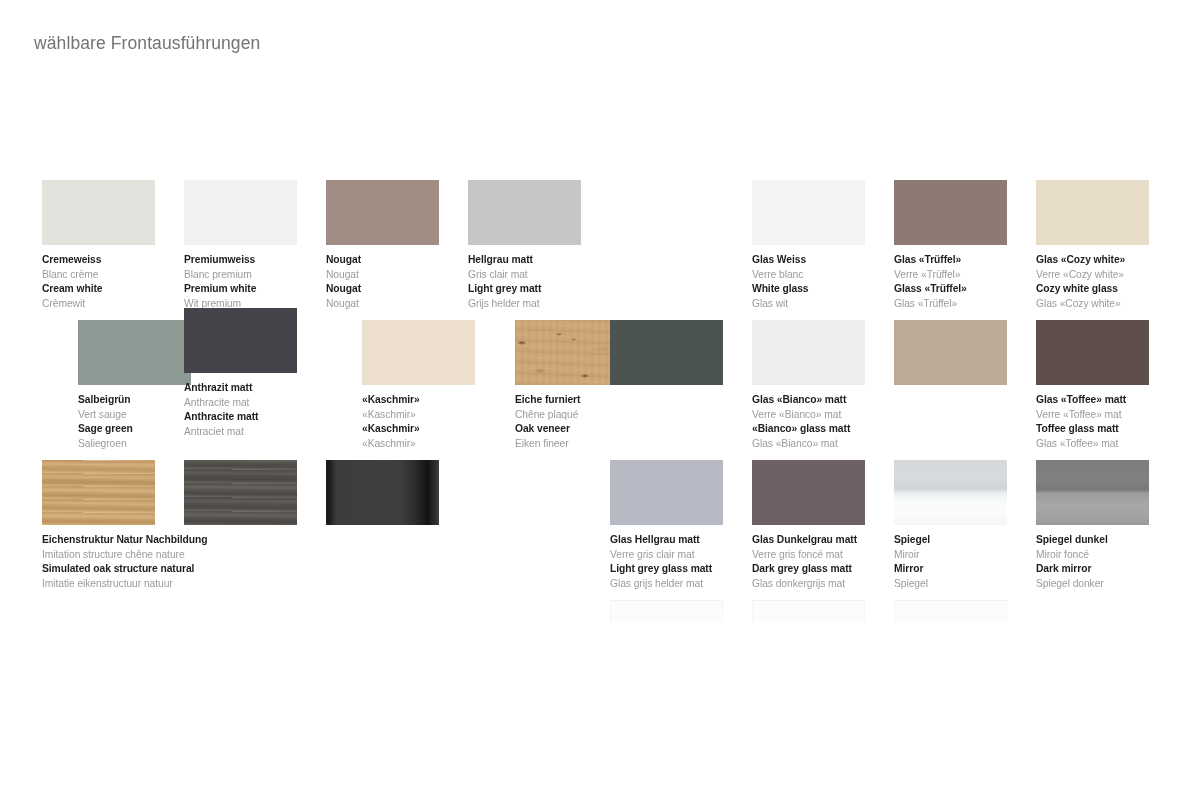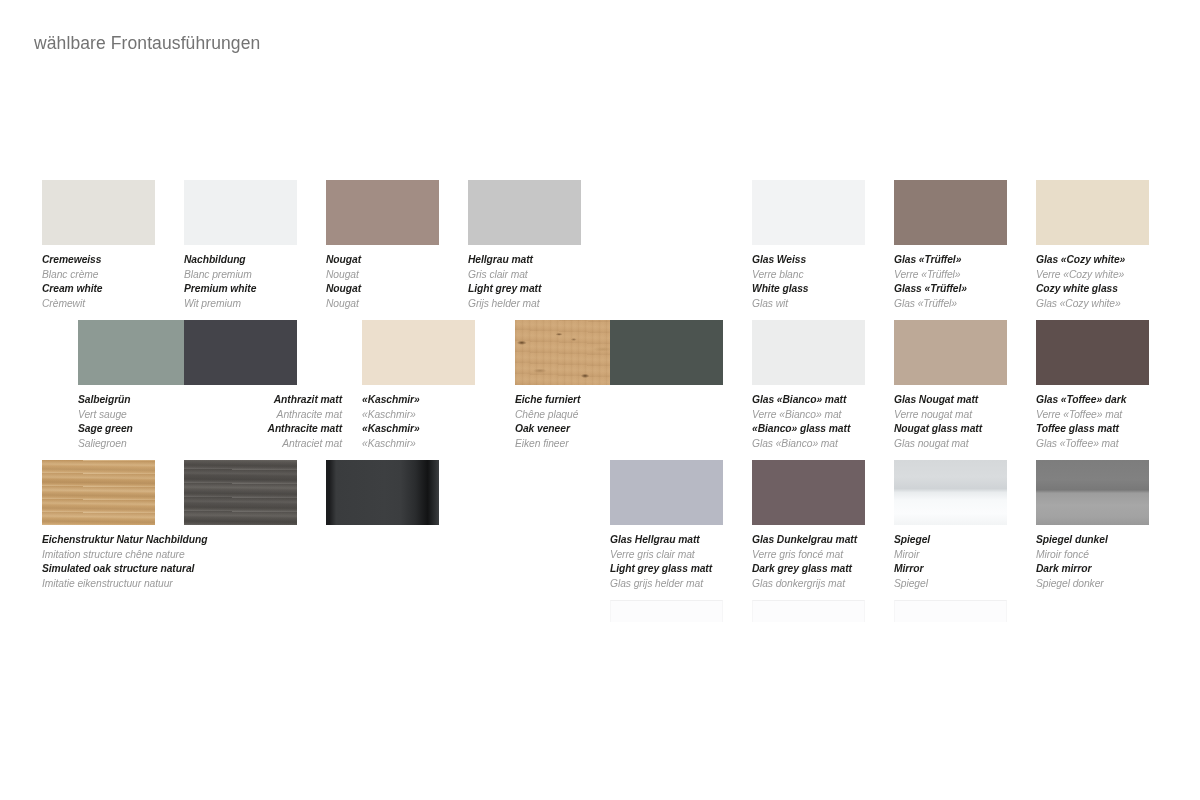--- a/index.html
+++ b/index.html
@@ -32,21 +32,20 @@
     position: absolute;
     left: 0;
     top: 0;
     width: 1200px;
     height: 800px;
   }
 
   .swatch-cell {
     position: absolute;
     width: 160px;
-    font-style: italic;
   }
 
   .swatch-chip {
     width: 113px;
     height: 65px;
     position: relative;
     overflow: hidden;
     background: #ffffff;
   }
 
@@ -220,21 +219,21 @@
       <div class="swatch-labels">
         <div class="lbl de">Cremeweiss</div>
         <div class="lbl fr">Blanc crème</div>
         <div class="lbl en">Cream white</div>
         <div class="lbl nl">Crèmewit</div>
       </div>
     </div>
     <div class="swatch-cell" style="left: 184px; top: 180px;">
       <div class="swatch-chip tex-flat" style="width: 113px; height: 65px; background: rgb(239, 241, 242);"></div>
       <div class="swatch-labels">
-        <div class="lbl de">Nachbildung</div>
+        <div class="lbl de">Premiumweiss</div>
         <div class="lbl fr">Blanc premium</div>
         <div class="lbl en">Premium white</div>
         <div class="lbl nl">Wit premium</div>
       </div>
     </div>
     <div class="swatch-cell" style="left: 326px; top: 180px;">
       <div class="swatch-chip tex-flat" style="width: 113px; height: 65px; background: rgb(162, 141, 132);"></div>
       <div class="swatch-labels">
         <div class="lbl de">Nougat</div>
         <div class="lbl fr">Nougat</div>
@@ -280,21 +279,21 @@
     </div>
     <div class="swatch-cell" style="left: 42px; top: 320px; margin-left: 36px;">
       <div class="swatch-chip tex-flat" style="width: 113px; height: 65px; background: rgb(141, 154, 148);"></div>
       <div class="swatch-labels">
         <div class="lbl de">Salbeigrün</div>
         <div class="lbl fr">Vert sauge</div>
         <div class="lbl en">Sage green</div>
         <div class="lbl nl">Saliegroen</div>
       </div>
     </div>
-    <div class="swatch-cell" style="left: 184px; top: 320px; text-align: right;">
+    <div class="swatch-cell" style="left: 184px; top: 308px;">
       <div class="swatch-chip tex-flat" style="width: 113px; height: 65px; background: rgb(68, 68, 74);"></div>
       <div class="swatch-labels">
         <div class="lbl de">Anthrazit matt</div>
         <div class="lbl fr">Anthracite mat</div>
         <div class="lbl en">Anthracite matt</div>
         <div class="lbl nl">Antraciet mat</div>
       </div>
     </div>
     <div class="swatch-cell" style="left: 326px; top: 320px; margin-left: 36px;">
       <div class="swatch-chip tex-flat" style="width: 113px; height: 65px; background: rgb(236, 223, 205);"></div>
@@ -321,31 +320,25 @@
       <div class="swatch-chip tex-flat" style="width: 113px; height: 65px; background: rgb(236, 237, 237);"></div>
       <div class="swatch-labels">
         <div class="lbl de">Glas «Bianco» matt</div>
         <div class="lbl fr">Verre «Bianco» mat</div>
         <div class="lbl en">«Bianco» glass matt</div>
         <div class="lbl nl">Glas «Bianco» mat</div>
       </div>
     </div>
     <div class="swatch-cell" style="left: 894px; top: 320px;">
       <div class="swatch-chip tex-flat" style="width: 113px; height: 65px; background: rgb(189, 169, 151);"></div>
-      <div class="swatch-labels">
-        <div class="lbl de">Glas Nougat matt</div>
-        <div class="lbl fr">Verre nougat mat</div>
-        <div class="lbl en">Nougat glass matt</div>
-        <div class="lbl nl">Glas nougat mat</div>
-      </div>
     </div>
     <div class="swatch-cell" style="left: 1036px; top: 320px;">
       <div class="swatch-chip tex-flat" style="width: 113px; height: 65px; background: rgb(94, 79, 77);"></div>
       <div class="swatch-labels">
-        <div class="lbl de">Glas «Toffee» dark</div>
+        <div class="lbl de">Glas «Toffee» matt</div>
         <div class="lbl fr">Verre «Toffee» mat</div>
         <div class="lbl en">Toffee glass matt</div>
         <div class="lbl nl">Glas «Toffee» mat</div>
       </div>
     </div>
     <div class="swatch-cell" style="left: 42px; top: 460px;">
       <div class="swatch-chip tex-oak-struct" style="width: 113px; height: 65px; background: rgb(199, 159, 108);"></div>
       <div class="swatch-labels">
         <div class="lbl de">Eichenstruktur Natur Nachbildung</div>
         <div class="lbl fr">Imitation structure chêne nature</div>

